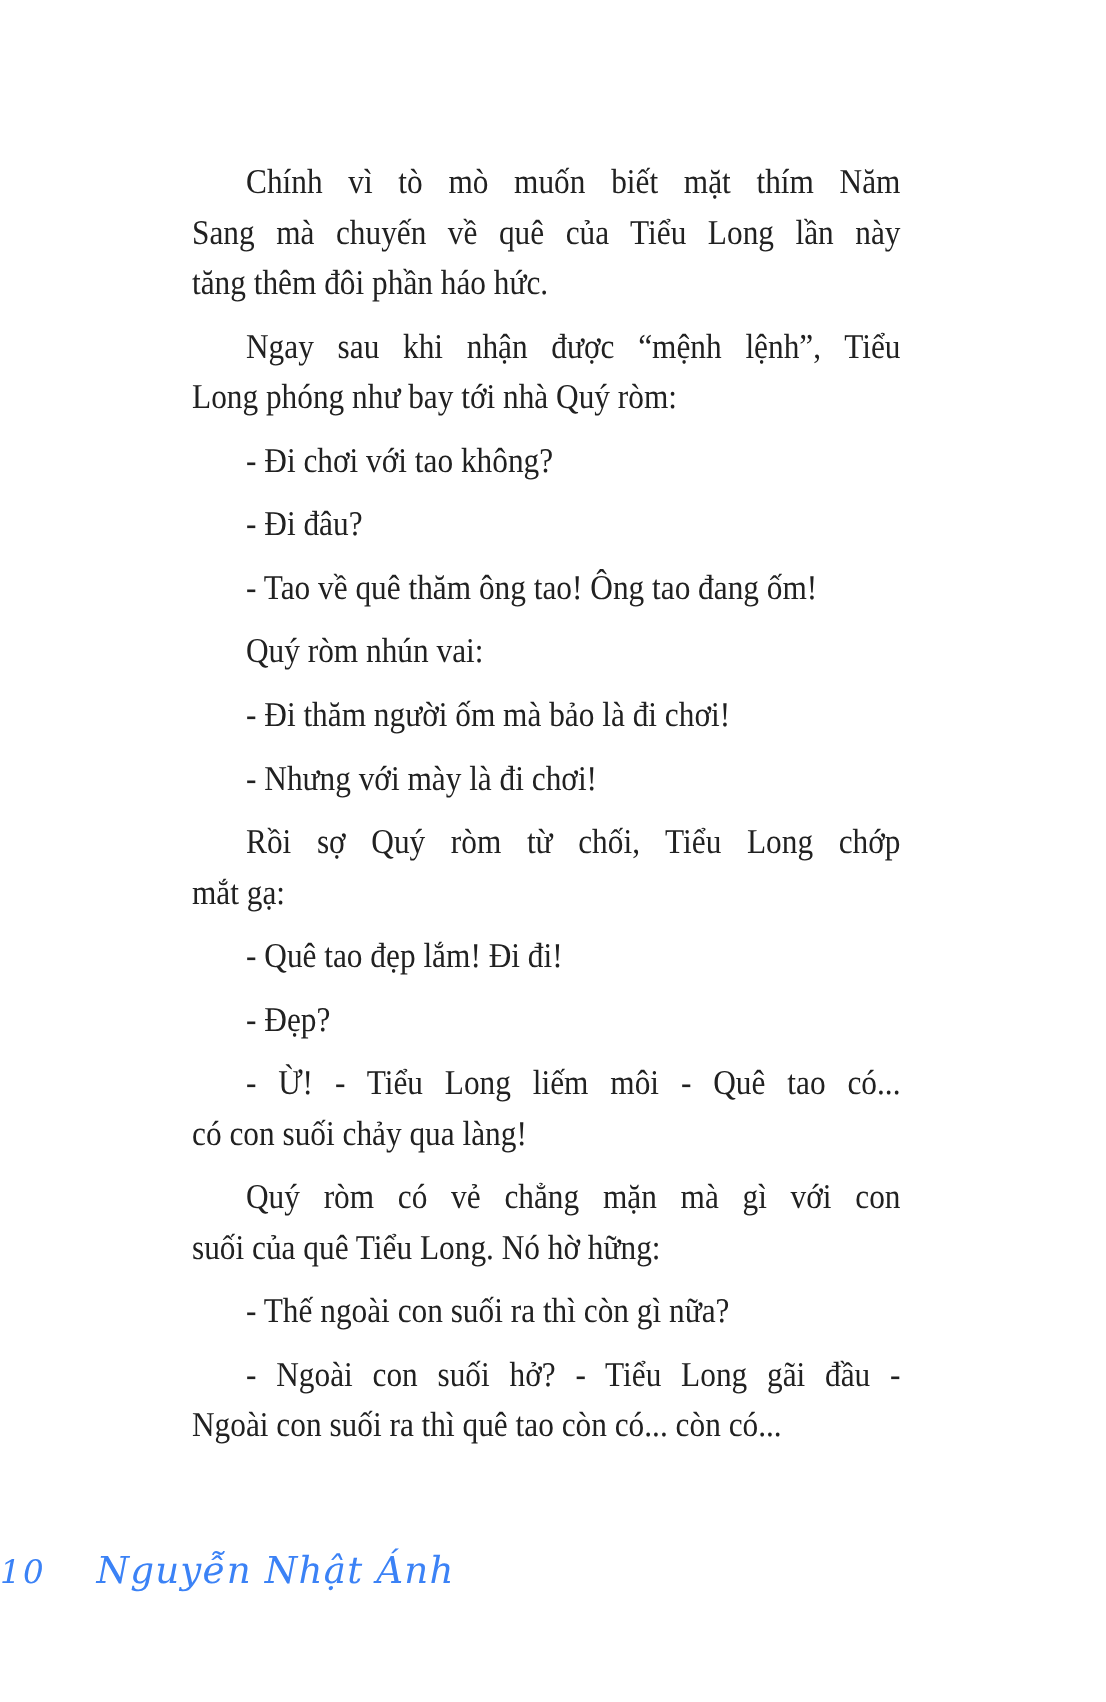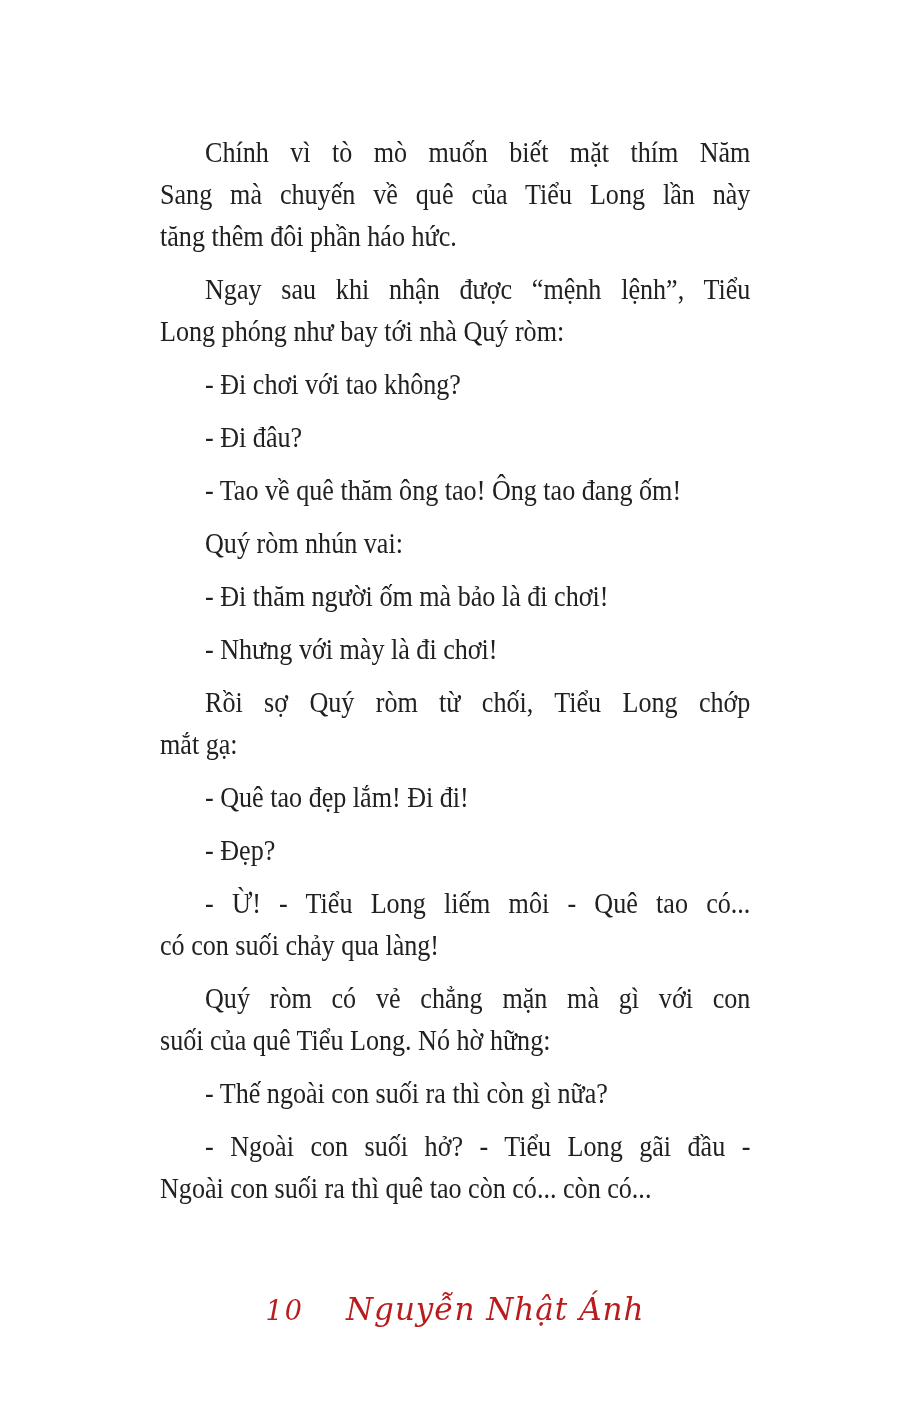--- a/index.html
+++ b/index.html
@@ -46,22 +46,22 @@
   }
   .para .line:first-child {
     text-indent: 50px;         
   }
   
   .footer {
     position: absolute;
     left: 0;
     right: 12px;
     top: 1288px;
-    text-align: center;
-    color: #b91c1c;
+    text-align: left;
+    color: #3b82f6;
     line-height: 42px;
     white-space: nowrap;
   }
   .page-num {
     font-family: "DejaVu Serif", "Liberation Serif", serif;
     font-style: italic;
     font-size: 27px;
     margin-right: 42px;
     letter-spacing: 2px;
   }

